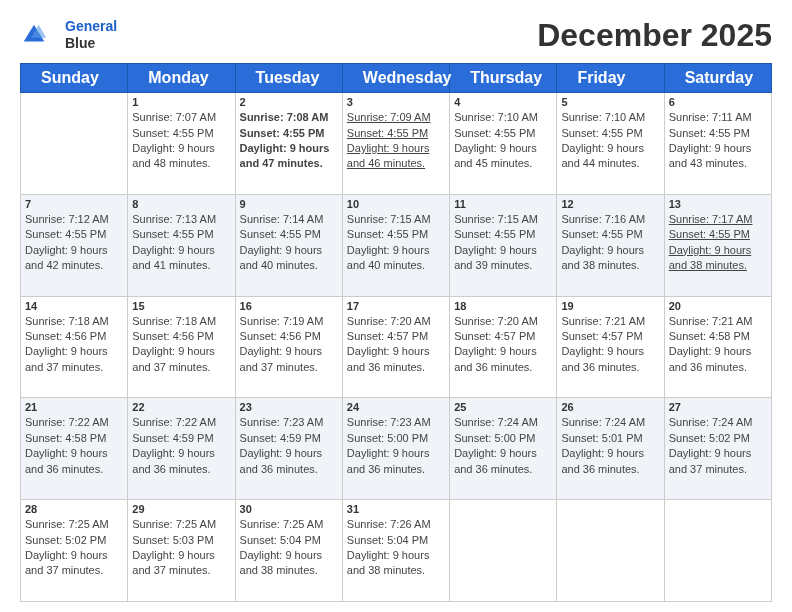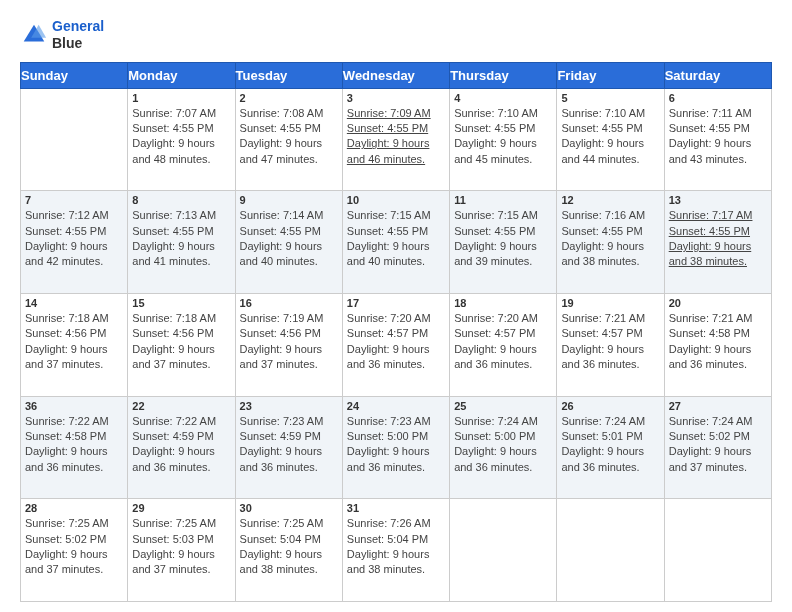--- a/index.html
+++ b/index.html
@@ -19,21 +19,21 @@
     }
     .header {
       display: flex;
       justify-content: space-between;
       align-items: flex-start;
       margin-bottom: 10px;
     }
     .logo {
       display: flex;
       align-items: center;
-      gap: 4px;
+      gap: 17px;
     }
     .logo-text {
       font-size: 14px;
       font-weight: bold;
       color: #333;
       line-height: 1.2;
     }
     .logo-text .blue { color: #1a5fcc; }
     .logo-icon {
       width: 28px;
@@ -56,23 +56,23 @@
     .calendar {
       flex: 1;
       border: 1px solid #ccc;
       border-collapse: collapse;
       width: 100%;
       table-layout: fixed;
     }
     .calendar th {
       background-color: #2a6dd9;
       color: white;
-      font-size: 13px;
+      font-size: 16px;
       font-weight: bold;
-      padding: 5px 0;
+      padding: 5px 20px;
       border: 1px solid #1e57b0;
       text-align: left;
     }
     .calendar td {
       vertical-align: top;
       border: 1px solid #ccc;
       padding: 3px 4px;
       font-size: 9.5px;
       color: #333;
       height: 82px;
@@ -110,20 +110,21 @@
       <svg class="logo-icon" viewBox="0 0 30 30">
         <polygon points="15,4 26,22 4,22" fill="#2a6dd9"></polygon>
         <polygon points="20,4 28,18 12,18" fill="#5a9be8" opacity="0.6"></polygon>
       </svg>
       <div class="logo-text">
         <div><span class="blue">General</span></div>
         <div>Blue</div>
       </div>
     </div>
     <div class="title-block">
+      <div class="month-title">December 2025</div>
     </div>
   </div>
 
   <table class="calendar">
     <thead>
       <tr>
         <th>Sunday</th>
         <th>Monday</th>
         <th>Tuesday</th>
         <th>Wednesday</th>
@@ -136,21 +137,21 @@
     <tr class="row-white">
           <td class="empty-cell"></td>
           <td>
             <div class="day-number">1</div>
             <div class="day-info" style="white-space: pre-line;">Sunrise: 7:07 AM
 Sunset: 4:55 PM
 Daylight: 9 hours and 48 minutes.</div>
           </td>
           <td>
             <div class="day-number">2</div>
-            <div class="day-info" style="white-space: pre-line;">Sunrise: 7:08 AM
+            <div class="day-info" style="white-space: pre-line; font-weight: bold;">Sunrise: 7:08 AM
 Sunset: 4:55 PM
 Daylight: 9 hours and 47 minutes.</div>
           </td>
           <td>
             <div class="day-number">3</div>
             <div class="day-info" style="white-space: pre-line; text-decoration: underline;">Sunrise: 7:09 AM
 Sunset: 4:55 PM
 Daylight: 9 hours and 46 minutes.</div>
           </td>
           <td>
@@ -255,21 +256,21 @@
           </td>
           <td>
             <div class="day-number">20</div>
             <div class="day-info" style="white-space: pre-line;">Sunrise: 7:21 AM
 Sunset: 4:58 PM
 Daylight: 9 hours and 36 minutes.</div>
           </td>
         </tr>
         <tr class="row-shaded">
           <td>
-            <div class="day-number">36</div>
+            <div class="day-number">21</div>
             <div class="day-info" style="white-space: pre-line;">Sunrise: 7:22 AM
 Sunset: 4:58 PM
 Daylight: 9 hours and 36 minutes.</div>
           </td>
           <td>
             <div class="day-number">22</div>
             <div class="day-info" style="white-space: pre-line;">Sunrise: 7:22 AM
 Sunset: 4:59 PM
 Daylight: 9 hours and 36 minutes.</div>
           </td>

